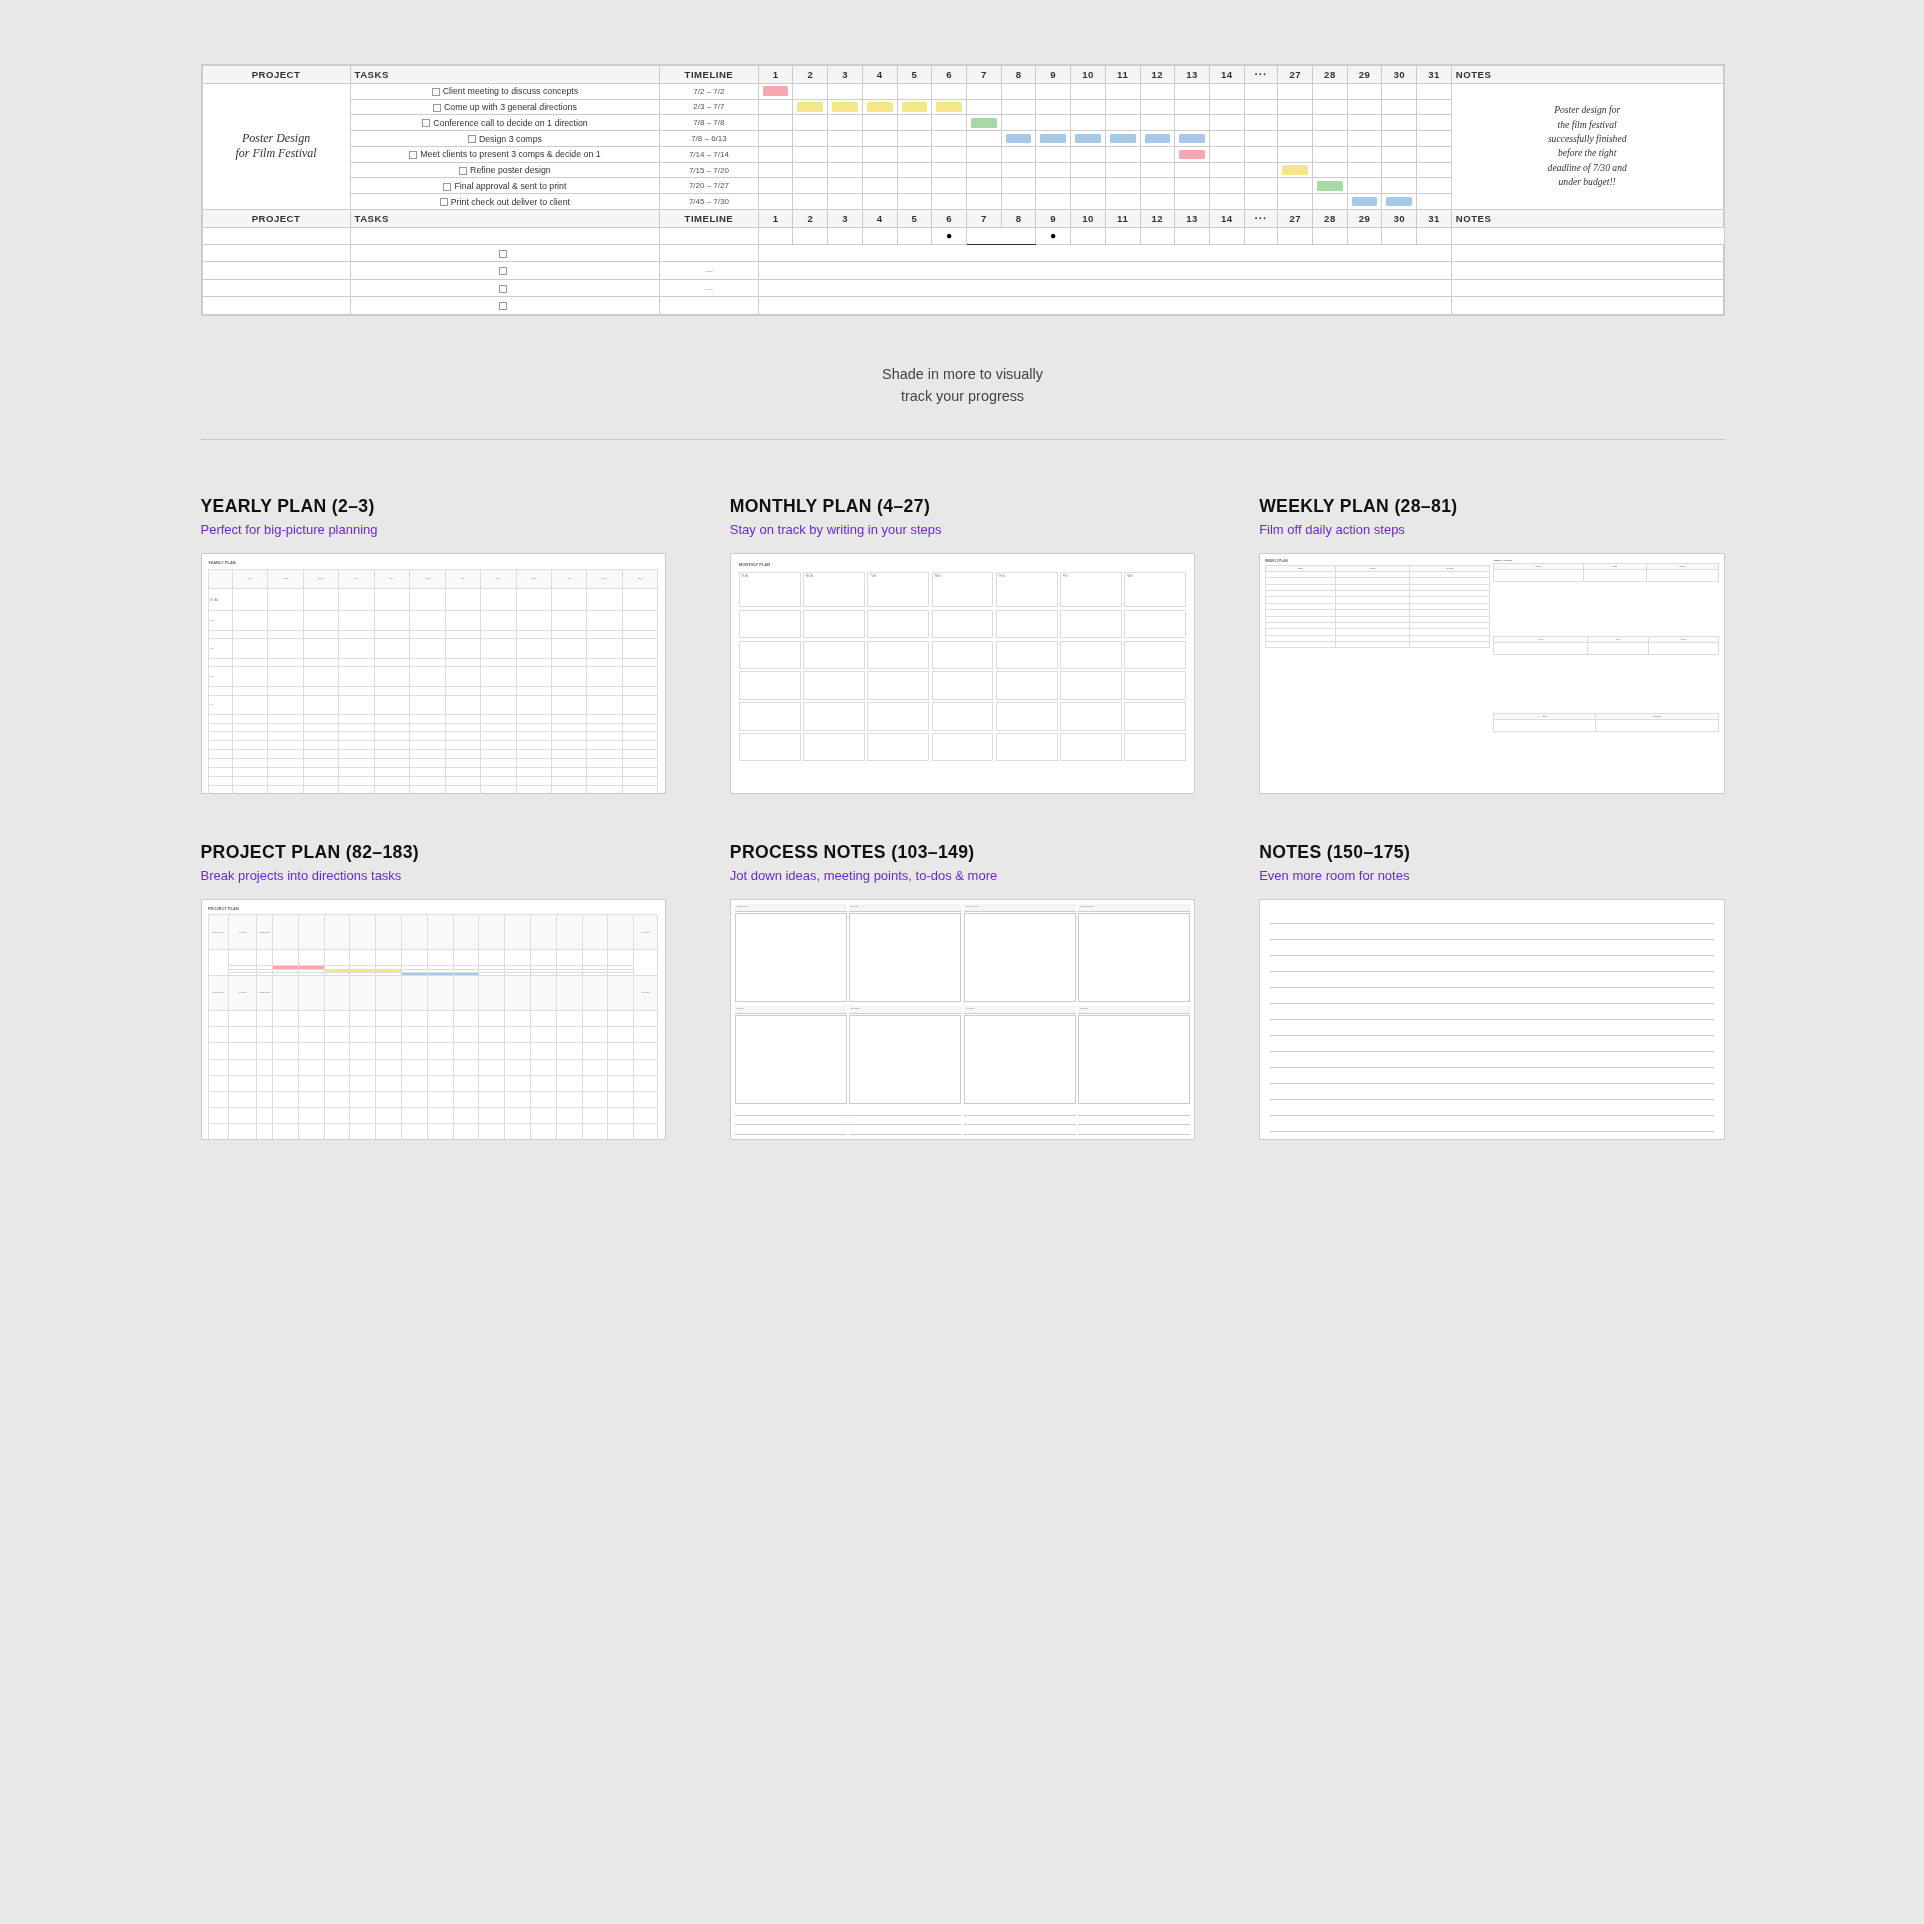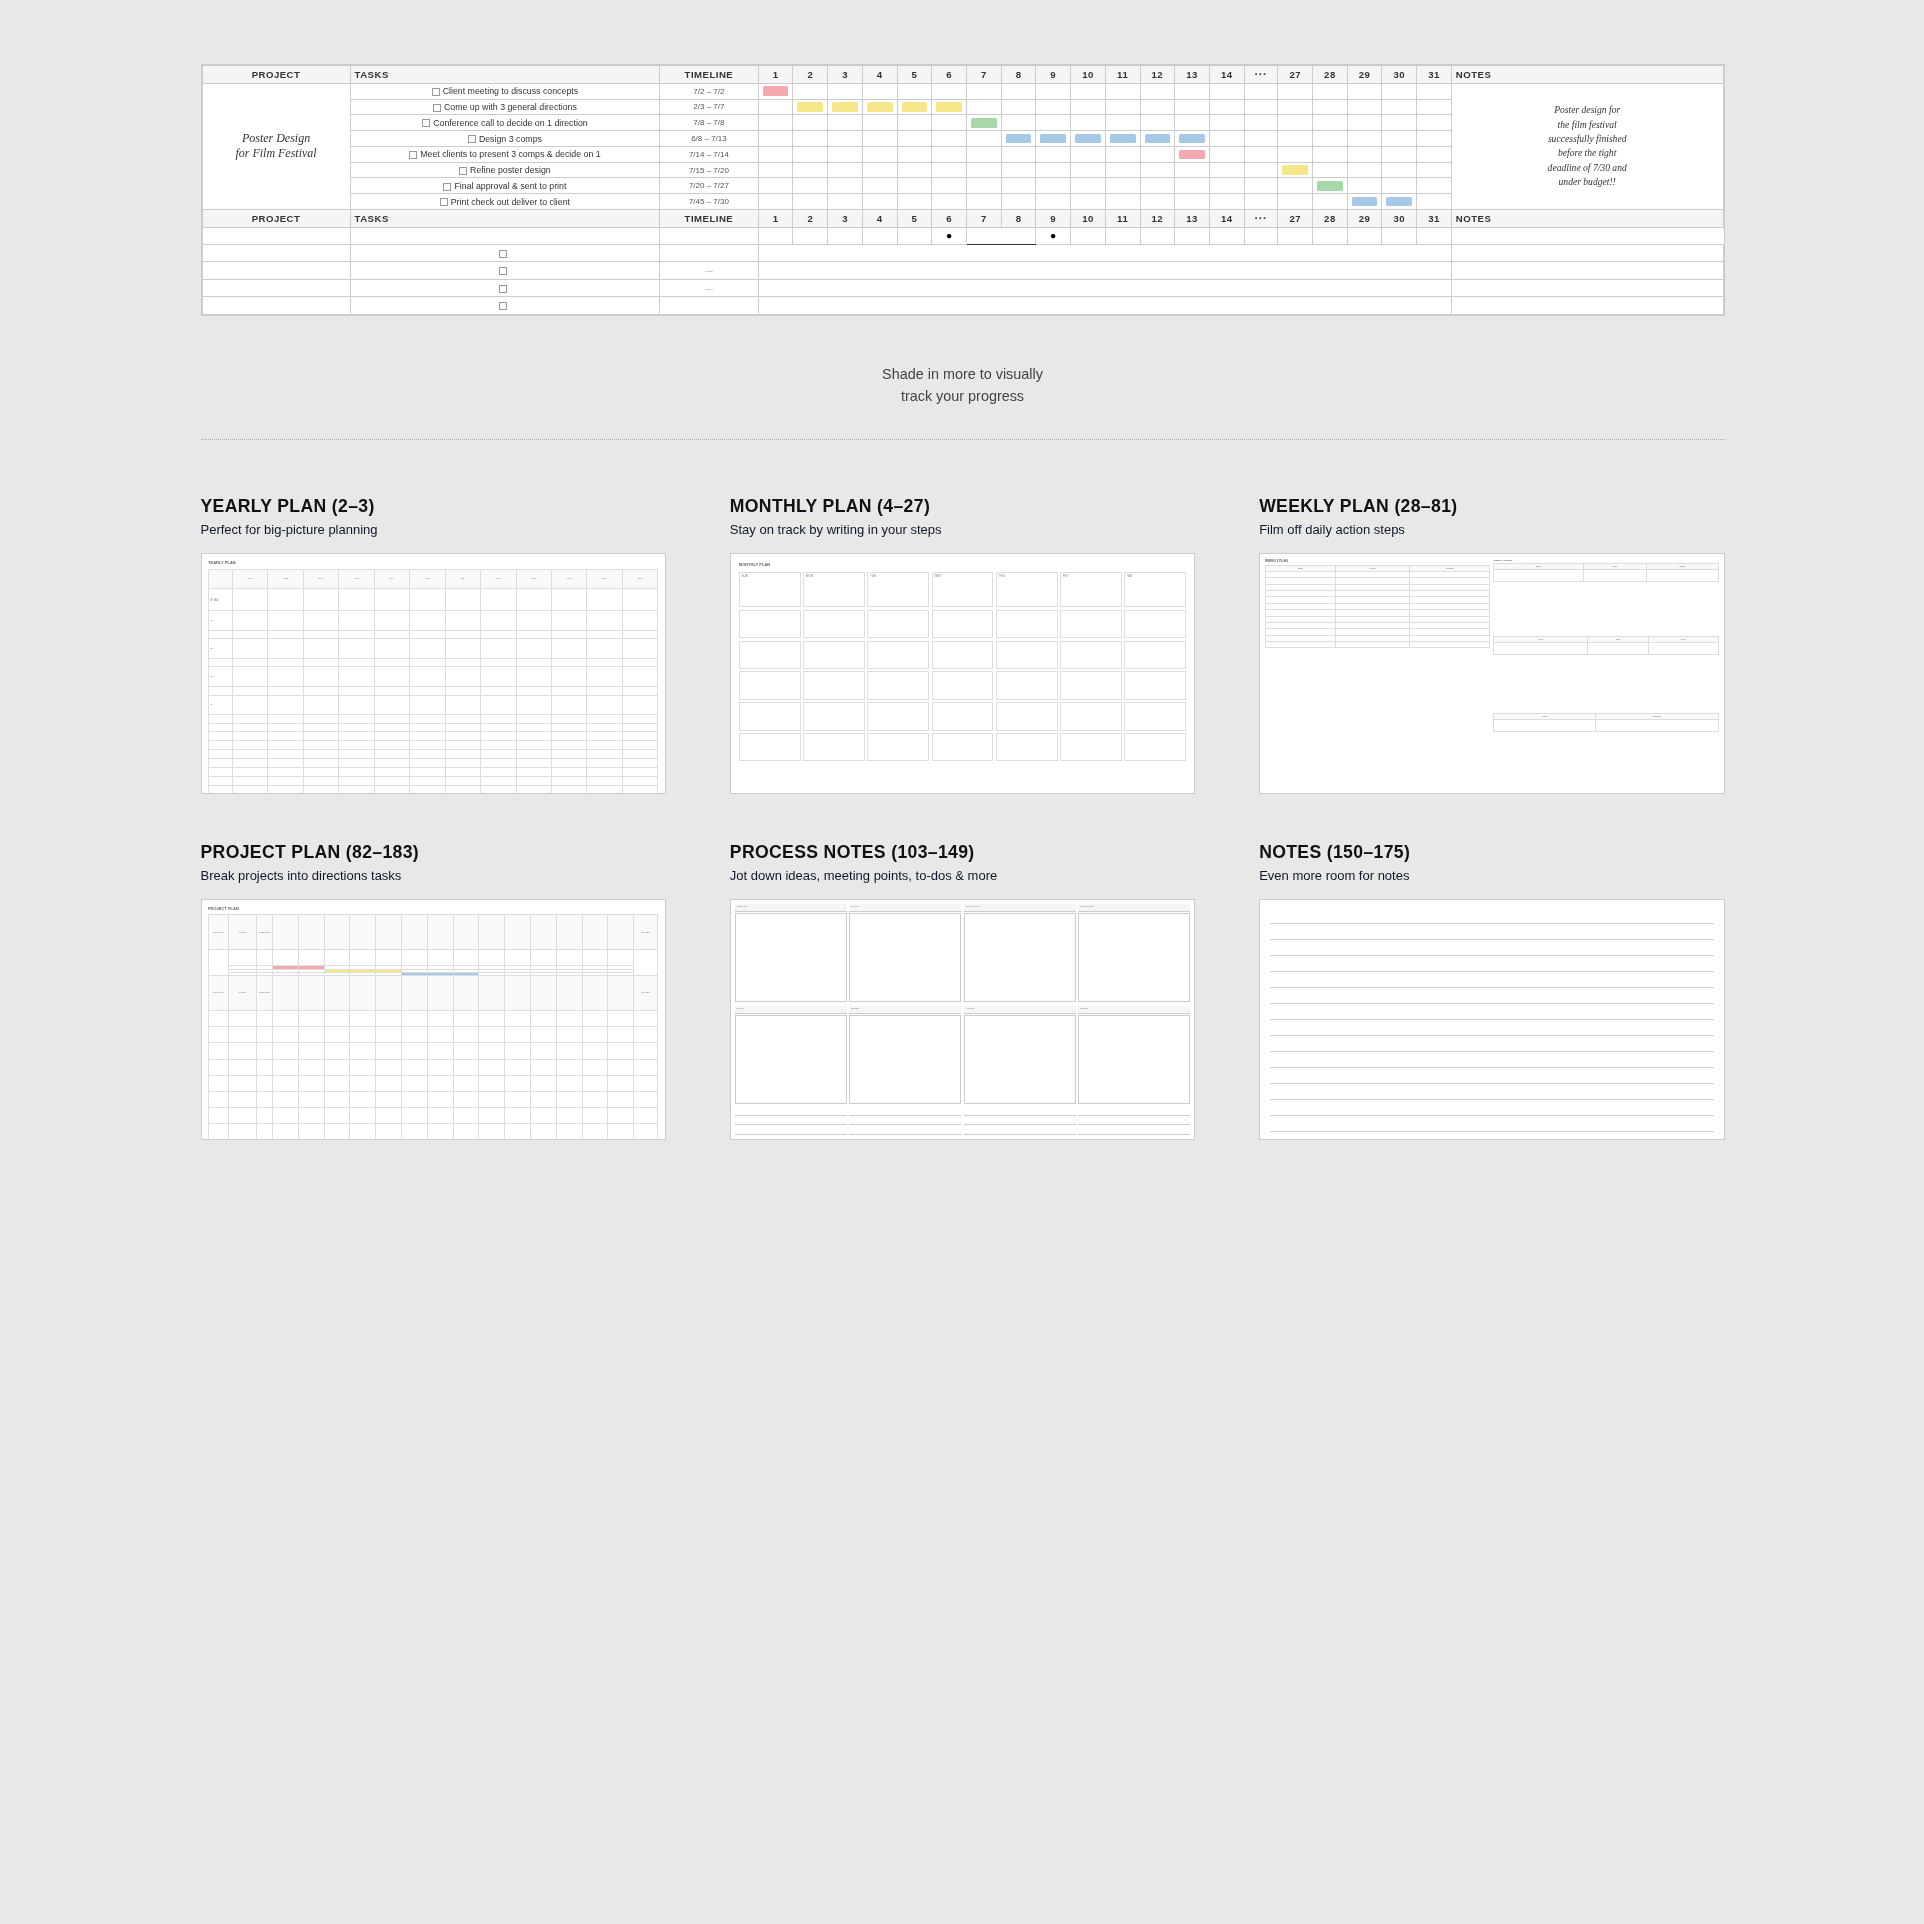--- a/index.html
+++ b/index.html
@@ -102,21 +102,21 @@
     .section-title {
       font-size: 17.6px;
       font-weight: 800;
       color: #111;
       letter-spacing: 0.02em;
       margin-bottom: 4.8px;
     }
 
     .section-desc {
       font-size: 13px;
-      color: #0f172a;
+      color: #6d28d9;
       margin-bottom: 16px;
     }
 
     .section-preview {
       border: 0.8px solid #ccc;
       background: #fff;
       height: 241px;
       width: 100%;
       overflow: hidden;
       position: relative;
@@ -312,21 +312,21 @@
         <td></td>
         <td></td>
           <td></td>
           <td></td>
         <td></td>
           <td></td>
       </tr>
 
       <tr>
         <td class="task-name"><span class="checkbox"></span>Design 3 comps</td>
-        <td class="task-date">6/8  –  7/13</td>
+        <td class="task-date">7/8  –  6/13</td>
         <td></td>
           <td></td>
           <td></td>
         <td></td>
           <td></td>
           <td></td>
         <td></td>
         <td class="bar-cell">
             <div class="bar bar-blue"></div>
           </td>

